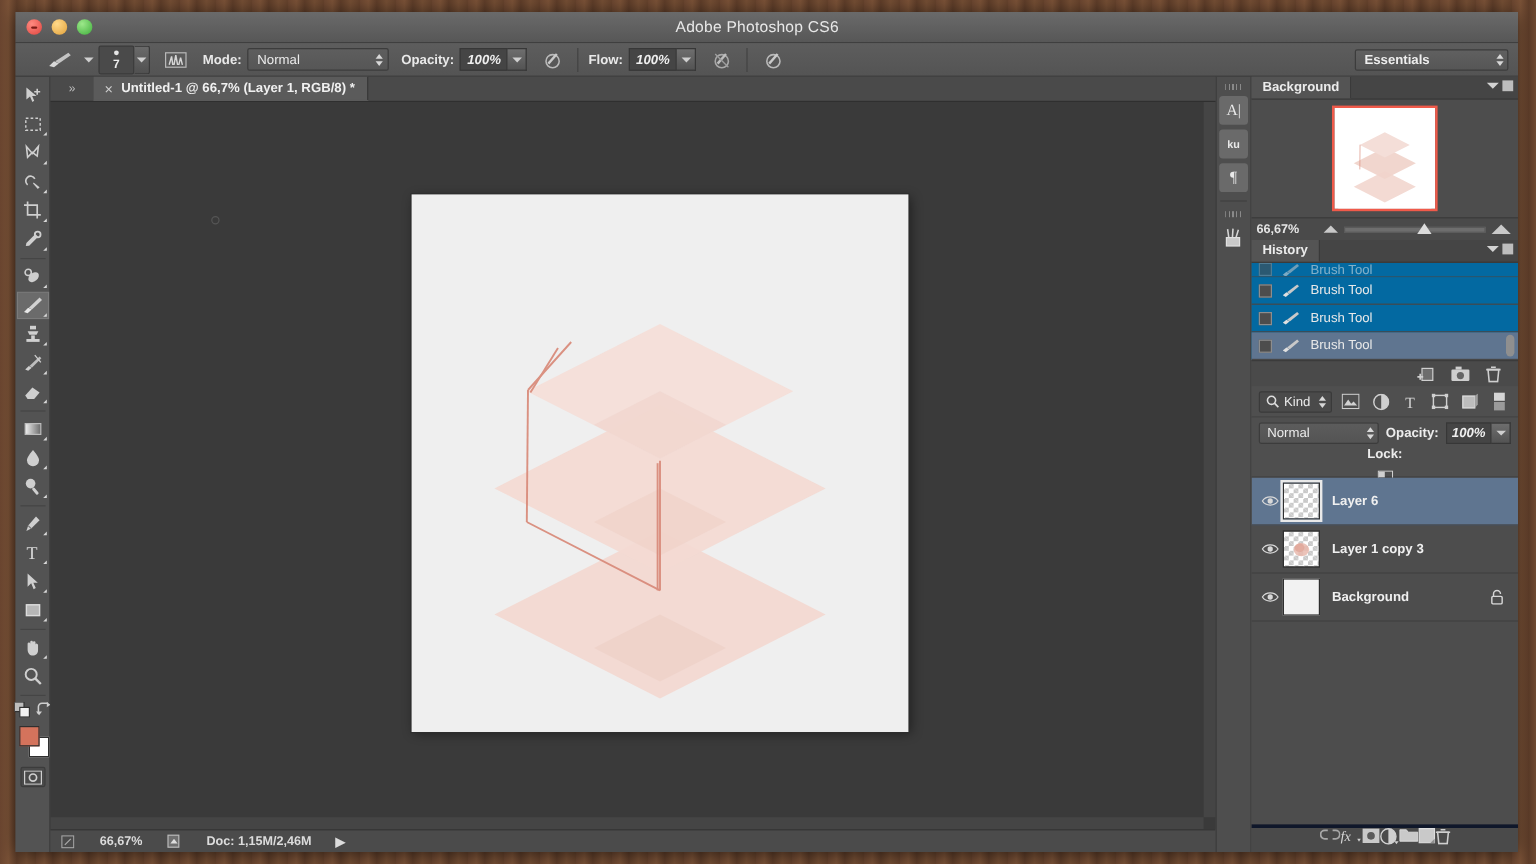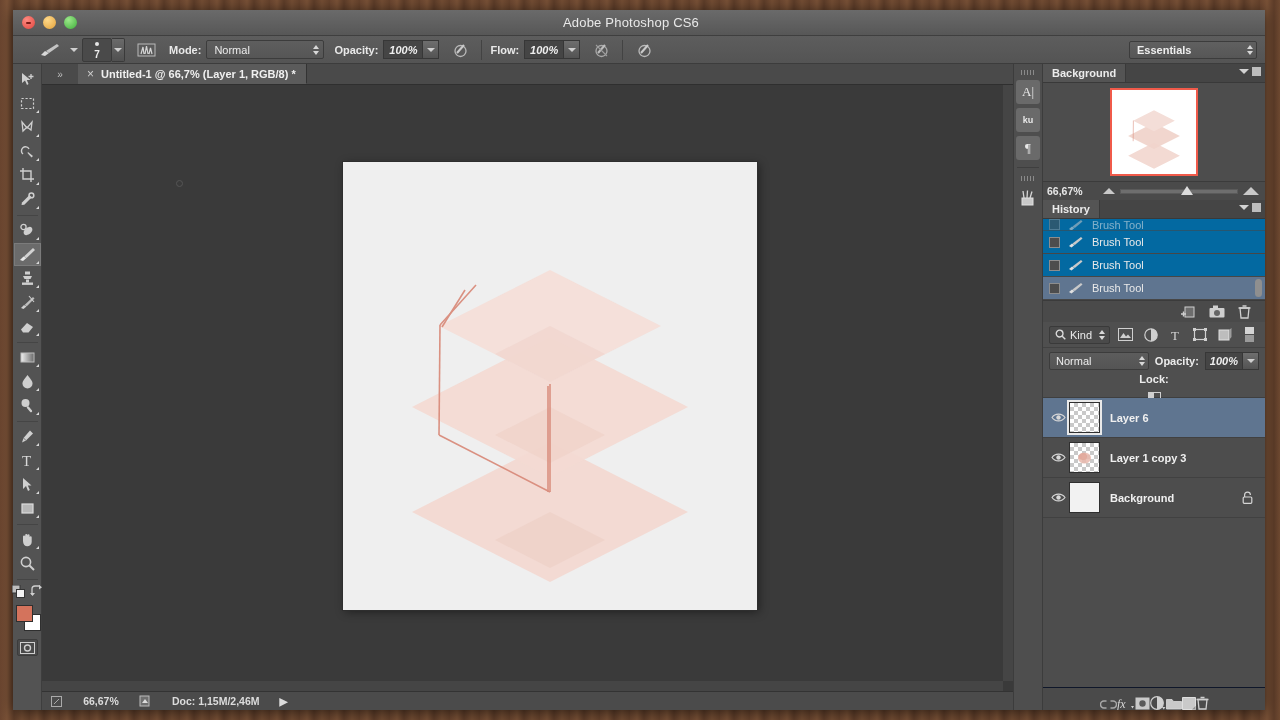--- a/index.html
+++ b/index.html
@@ -297,22 +297,22 @@
       linear-gradient(45deg,#c9c9c9 25%, transparent 25%, transparent 75%, #c9c9c9 75%),
       linear-gradient(45deg,#c9c9c9 25%, #fff 25%, #fff 75%, #c9c9c9 75%);
     background-size: 8px 8px; background-position: 0 0, 4px 4px;
     position: relative;
   }
   .layer-thumb.selected-thumb { outline: 2px solid #e9e9e9; }
   .layer-thumb.white { background-image: none; background: #f2f2f2; }
   .layer-name { color: #f0f0f0; font-size: 11px; font-weight: bold; }
   .lock-ico { position: absolute; right: 12px; }
   #layers-footer {
-    height: 23px; background: #4a4a4a; border-top: 1px solid #0f172a;
-    display: flex; align-items: flex-end; justify-content: center; gap: 0;
+    height: 23px; background: #4a4a4a; border-top: 3px solid #0f172a;
+    display: flex; align-items: flex-start; justify-content: center; gap: 0;
   }
   .panel-scroll {
     position: absolute; right: 1px; width: 7px; background: #8f8f8f; border-radius: 4px;
   }
   svg { display:block; }
 </style>
 </head>
 <body>
 
 <div id="desktop"></div>

